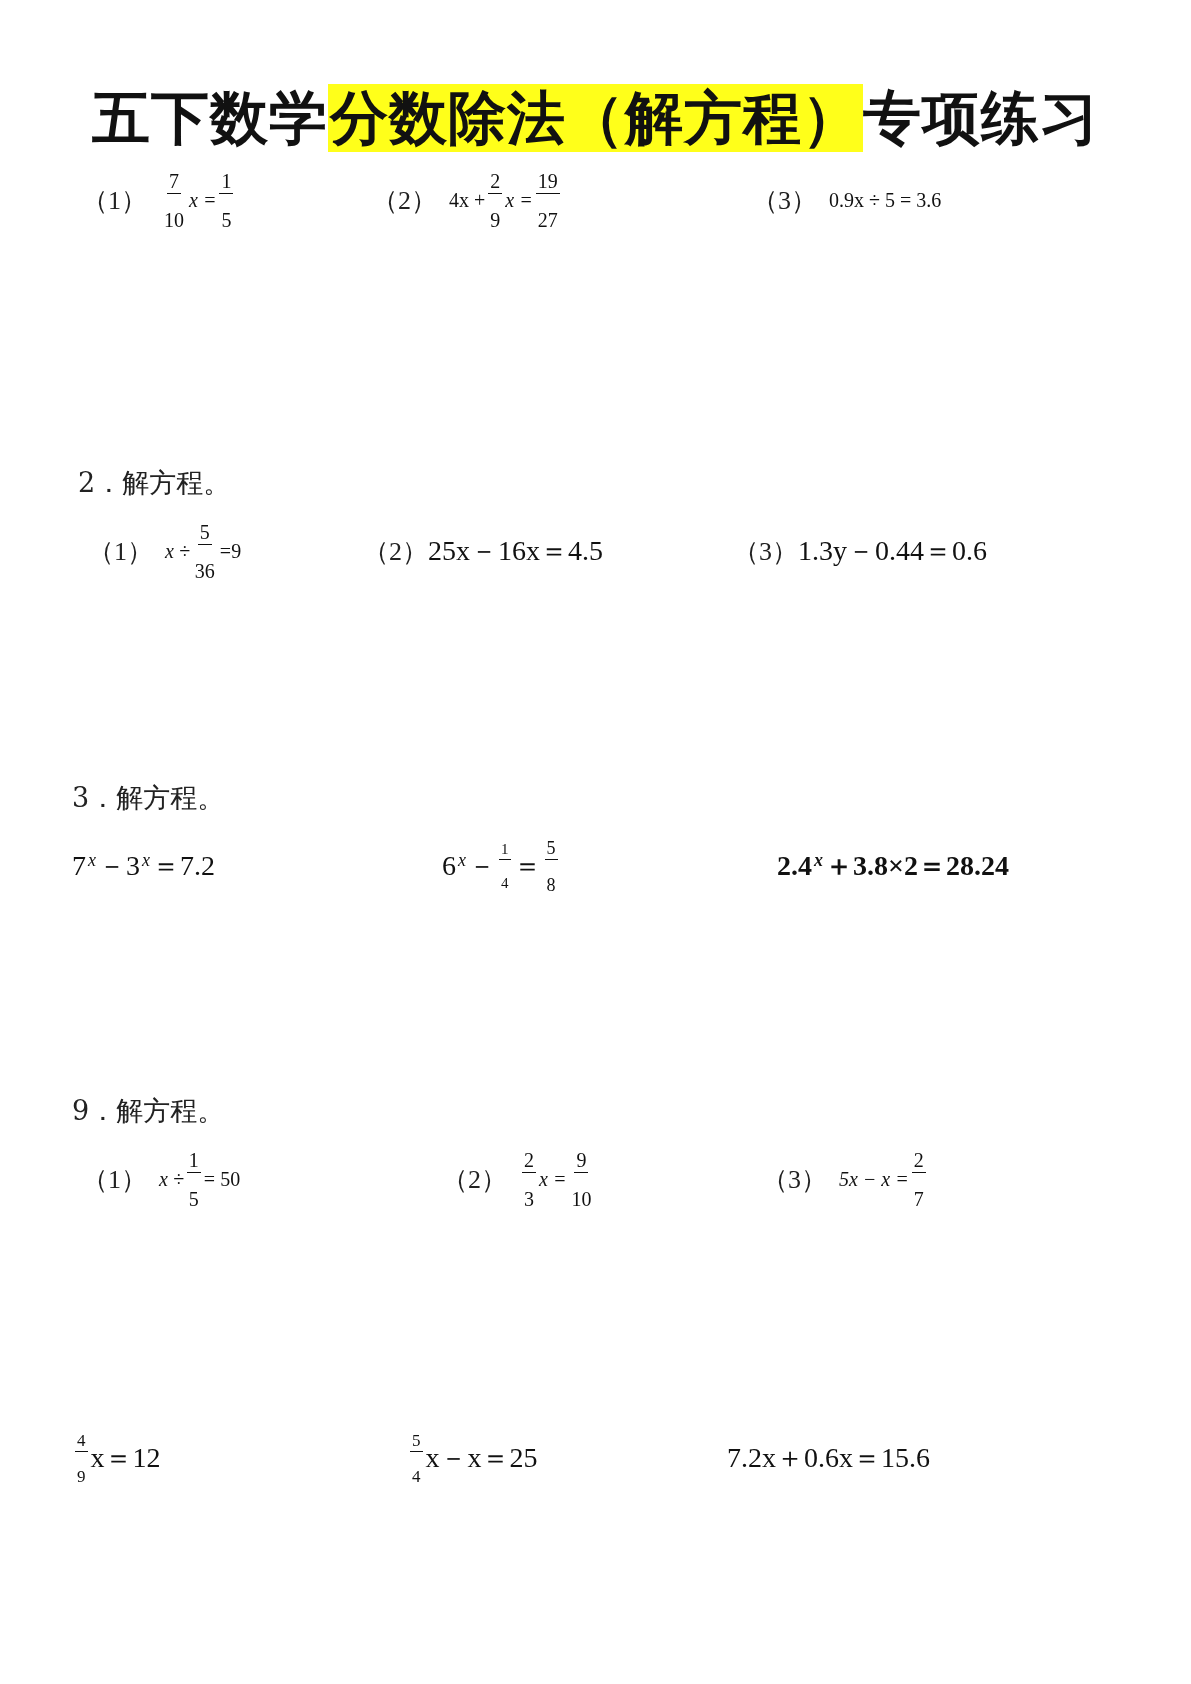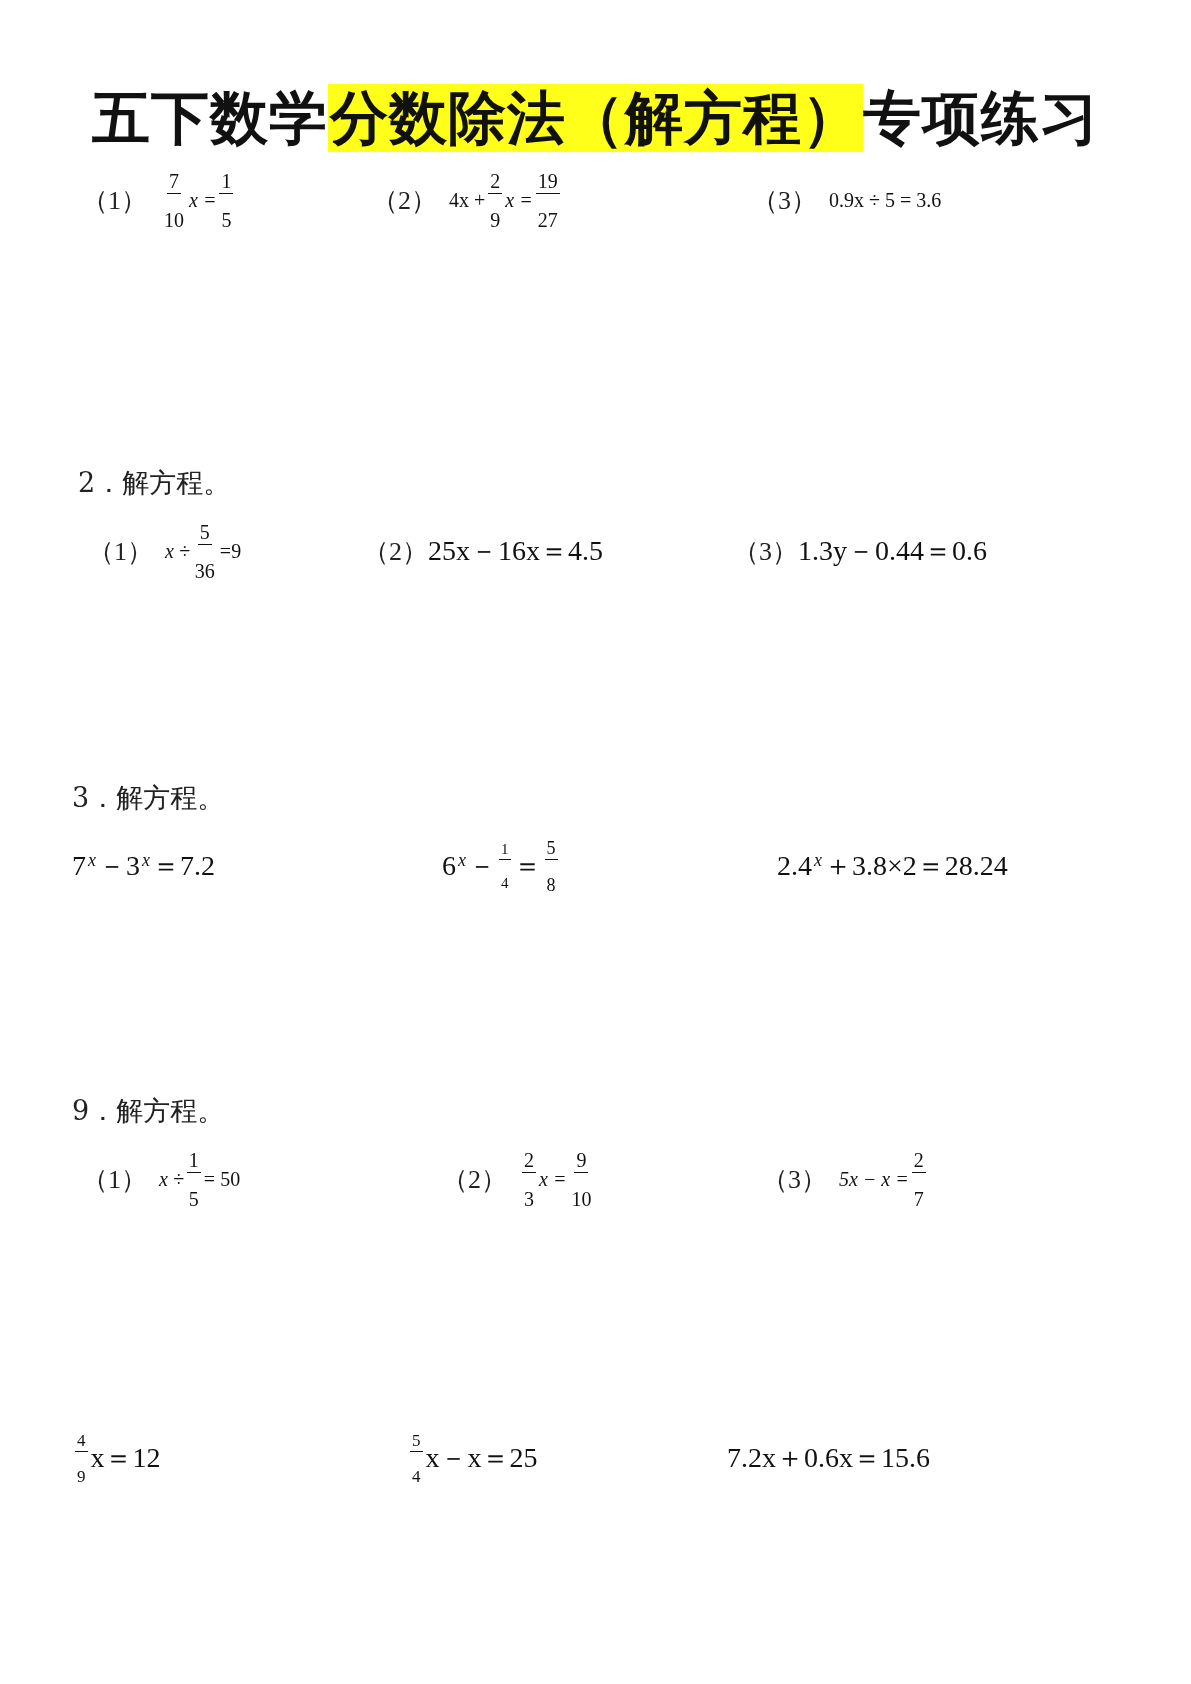--- a/index.html
+++ b/index.html
@@ -110,21 +110,21 @@
             <span class="n">1</span>
             <span class="d">4</span>
           </span>
         <span>＝</span>
         <span class="frac small" style="font-size:18px">
             <span class="n">5</span>
             <span class="d">8</span>
           </span>
       </span>
     </div>
-    <div class="prob" style="left:705px;">
+    <div class="prob" style="left:705px;font-weight:bold;">
       <span class="eq big">
         <span>2.4</span>
           <span class="sup">x</span>
           <span>＋3.8×2＝28.24</span>
       </span>
     </div>
   </div>
 </div>
 
 <div class="section" style="top:1093px;">

